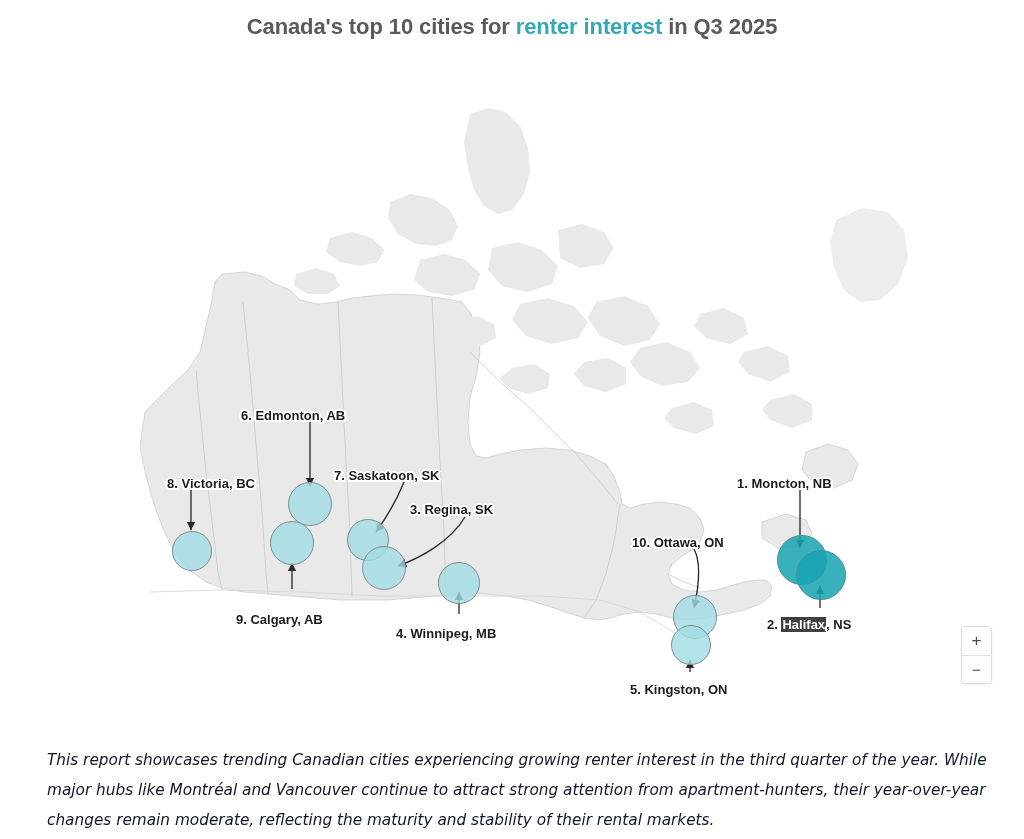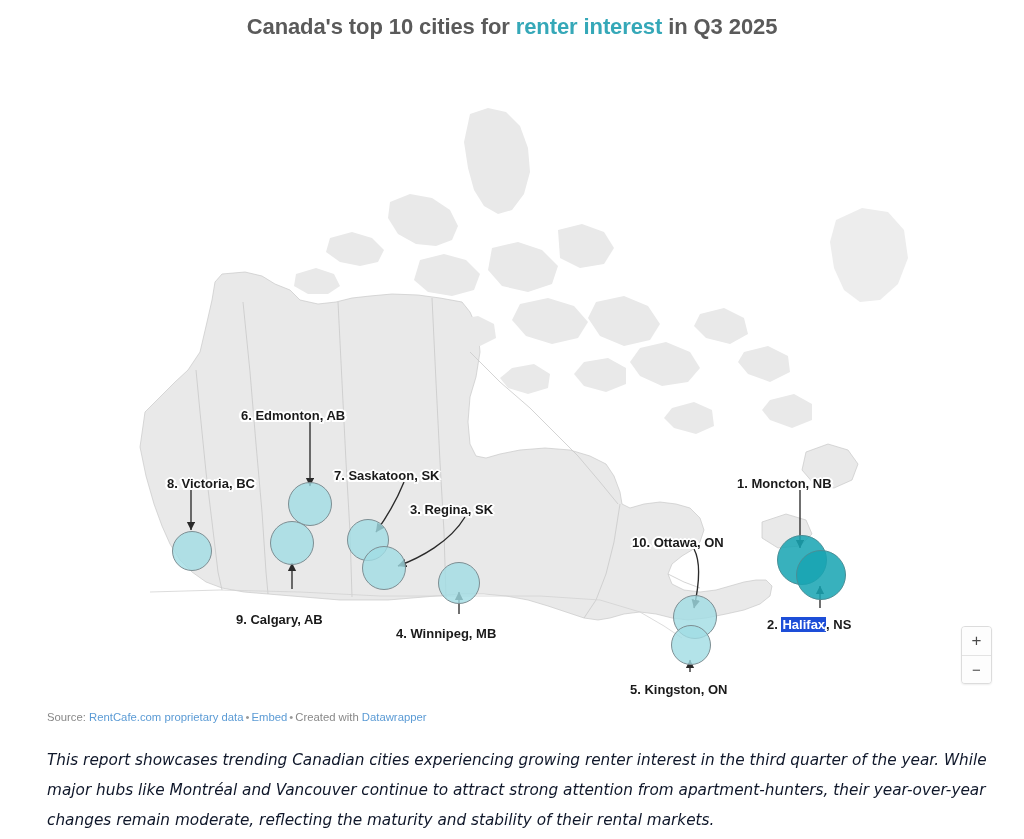--- a/index.html
+++ b/index.html
@@ -47,21 +47,21 @@
   .lbl{
     position:absolute;
     font-size:13px;font-weight:bold;color:#1a1a1a;
     white-space:nowrap;
     text-shadow:
       2px 0 0 #fff, -2px 0 0 #fff, 0 2px 0 #fff, 0 -2px 0 #fff,
       1.5px 1.5px 0 #fff, -1.5px 1.5px 0 #fff, 1.5px -1.5px 0 #fff, -1.5px -1.5px 0 #fff,
       2.5px 0 1px #fff, -2.5px 0 1px #fff;
   }
   .lbl .sel{
-    background:#1d4ed8;color:#ffffff;
+    background:#404040;color:#ffffff;
     text-shadow:none;
     padding:0 1px;
   }
 
   
   .conn{position:absolute;left:0;top:0;width:1024px;height:655px;pointer-events:none;}
 
   
   .zoomctl{
     position:absolute;left:961px;top:626px;
@@ -238,19 +238,16 @@
     <div class="lbl" style="left:737px;top:424px;text-align:right;">1. Moncton, NB</div>
     <div class="lbl" style="left:767px;top:565px;"><span>2. </span><span class="sel">Halifax</span><span>, NS</span></div>
 
   </div>
 
   <div class="zoomctl">
     <div class="zb plus">+</div>
     <div class="zb minus">−</div>
   </div>
 
-  <div class="footer">
-    <span>Source: </span><a href="#">RentCafe.com proprietary data</a><span class="dot">•</span><a href="#">Embed</a><span class="dot">•</span><span>Created with </span><a href="#">Datawrapper</a>
-  </div>
 
   <div class="para">This report showcases trending Canadian cities experiencing growing renter interest in the third quarter of the year. While major hubs like Montréal and Vancouver continue to attract strong attention from apartment-hunters, their year-over-year changes remain moderate, reflecting the maturity and stability of their rental markets.</div>
 
 </div>
 
 </body></html>

